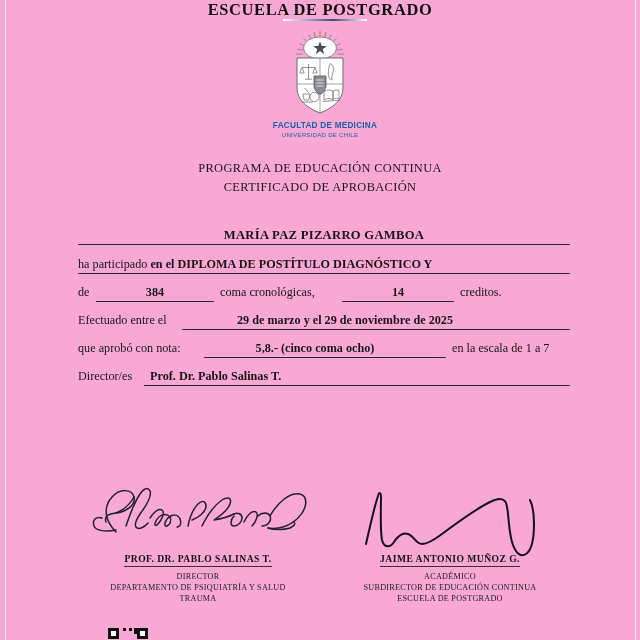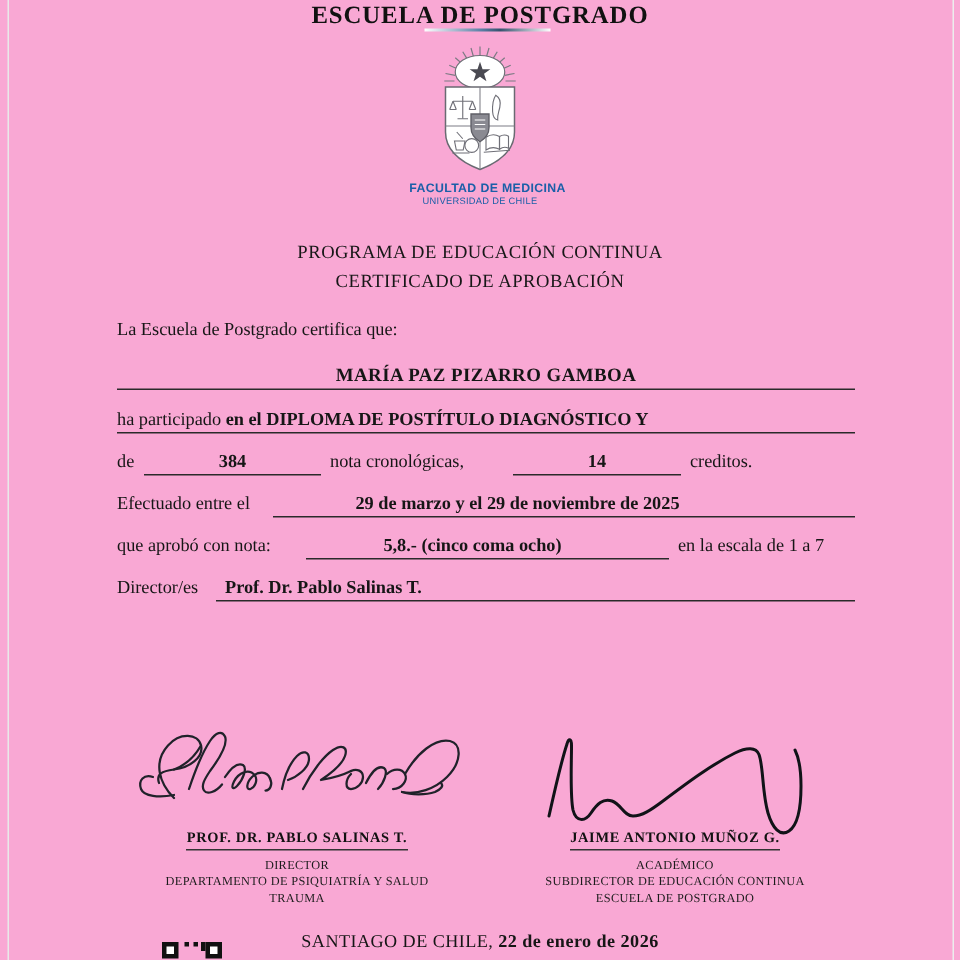--- a/index.html
+++ b/index.html
@@ -303,41 +303,40 @@
   <div class="logo-text">
     <span class="l1">FACULTAD DE MEDICINA</span>
     <span class="l2">UNIVERSIDAD DE CHILE</span>
   </div>
 
   <div class="prog-line prog1">PROGRAMA DE EDUCACIÓN CONTINUA</div>
   <div class="prog-line prog2">CERTIFICADO DE APROBACIÓN</div>
 
   <div class="body-block">
 
-    <div class="row intro">La Escuela de Postgrado certifica que:</div>
 
     <div class="name-row">
       <div class="rule"></div>
       <div class="nm">MARÍA PAZ PIZARRO GAMBOA</div>
     </div>
 
     <div class="ul-row">
       <div class="rule"></div>
       <div class="txt">
         <span>ha participado</span>
         <span class="b">en el DIPLOMA DE POSTÍTULO DIAGNÓSTICO Y</span>
       </div>
     </div>
 
 
     <div class="line-row">
       <span class="seg" style="left:0;text-align:right;">de</span>
       <span class="urule" style="left:18px; width:118px;"></span>
       <span class="fill-b" style="left:18px; width:118px;">384</span>
-      <span class="seg" style="left:142px;">nota cronológicas,</span>
+      <span class="seg" style="left:142px;">coma cronológicas,</span>
       <span class="urule" style="left:264px; width:112px;"></span>
       <span class="fill-b" style="left:264px; width:112px;">14</span>
       <span class="seg" style="left:382px;">creditos.</span>
     </div>
 
     <div class="line-row">
       <span class="seg" style="left:0;">Efectuado entre el</span>
       <span class="urule" style="left:104px; right:0;"></span>
       <span class="fill-b" style="left:104px; width:326px; text-align:center;">29 de marzo y el 29 de noviembre de 2025</span>
     </div>
@@ -424,18 +423,14 @@
         <rect x="30" y="30" width="6" height="3"></rect>
       </g>
       <g fill="#ffffff">
         <rect x="3" y="3" width="5" height="5"></rect>
         <rect x="32" y="3" width="5" height="5"></rect>
         <rect x="3" y="32" width="5" height="5"></rect>
       </g>
     </svg>
   </div>
 
-  <div class="footer">
-    <span>SANTIAGO DE CHILE,</span>
-    <span class="bold">22 de enero de 2026</span>
-  </div>
 
 </div>
 
 </body></html>

